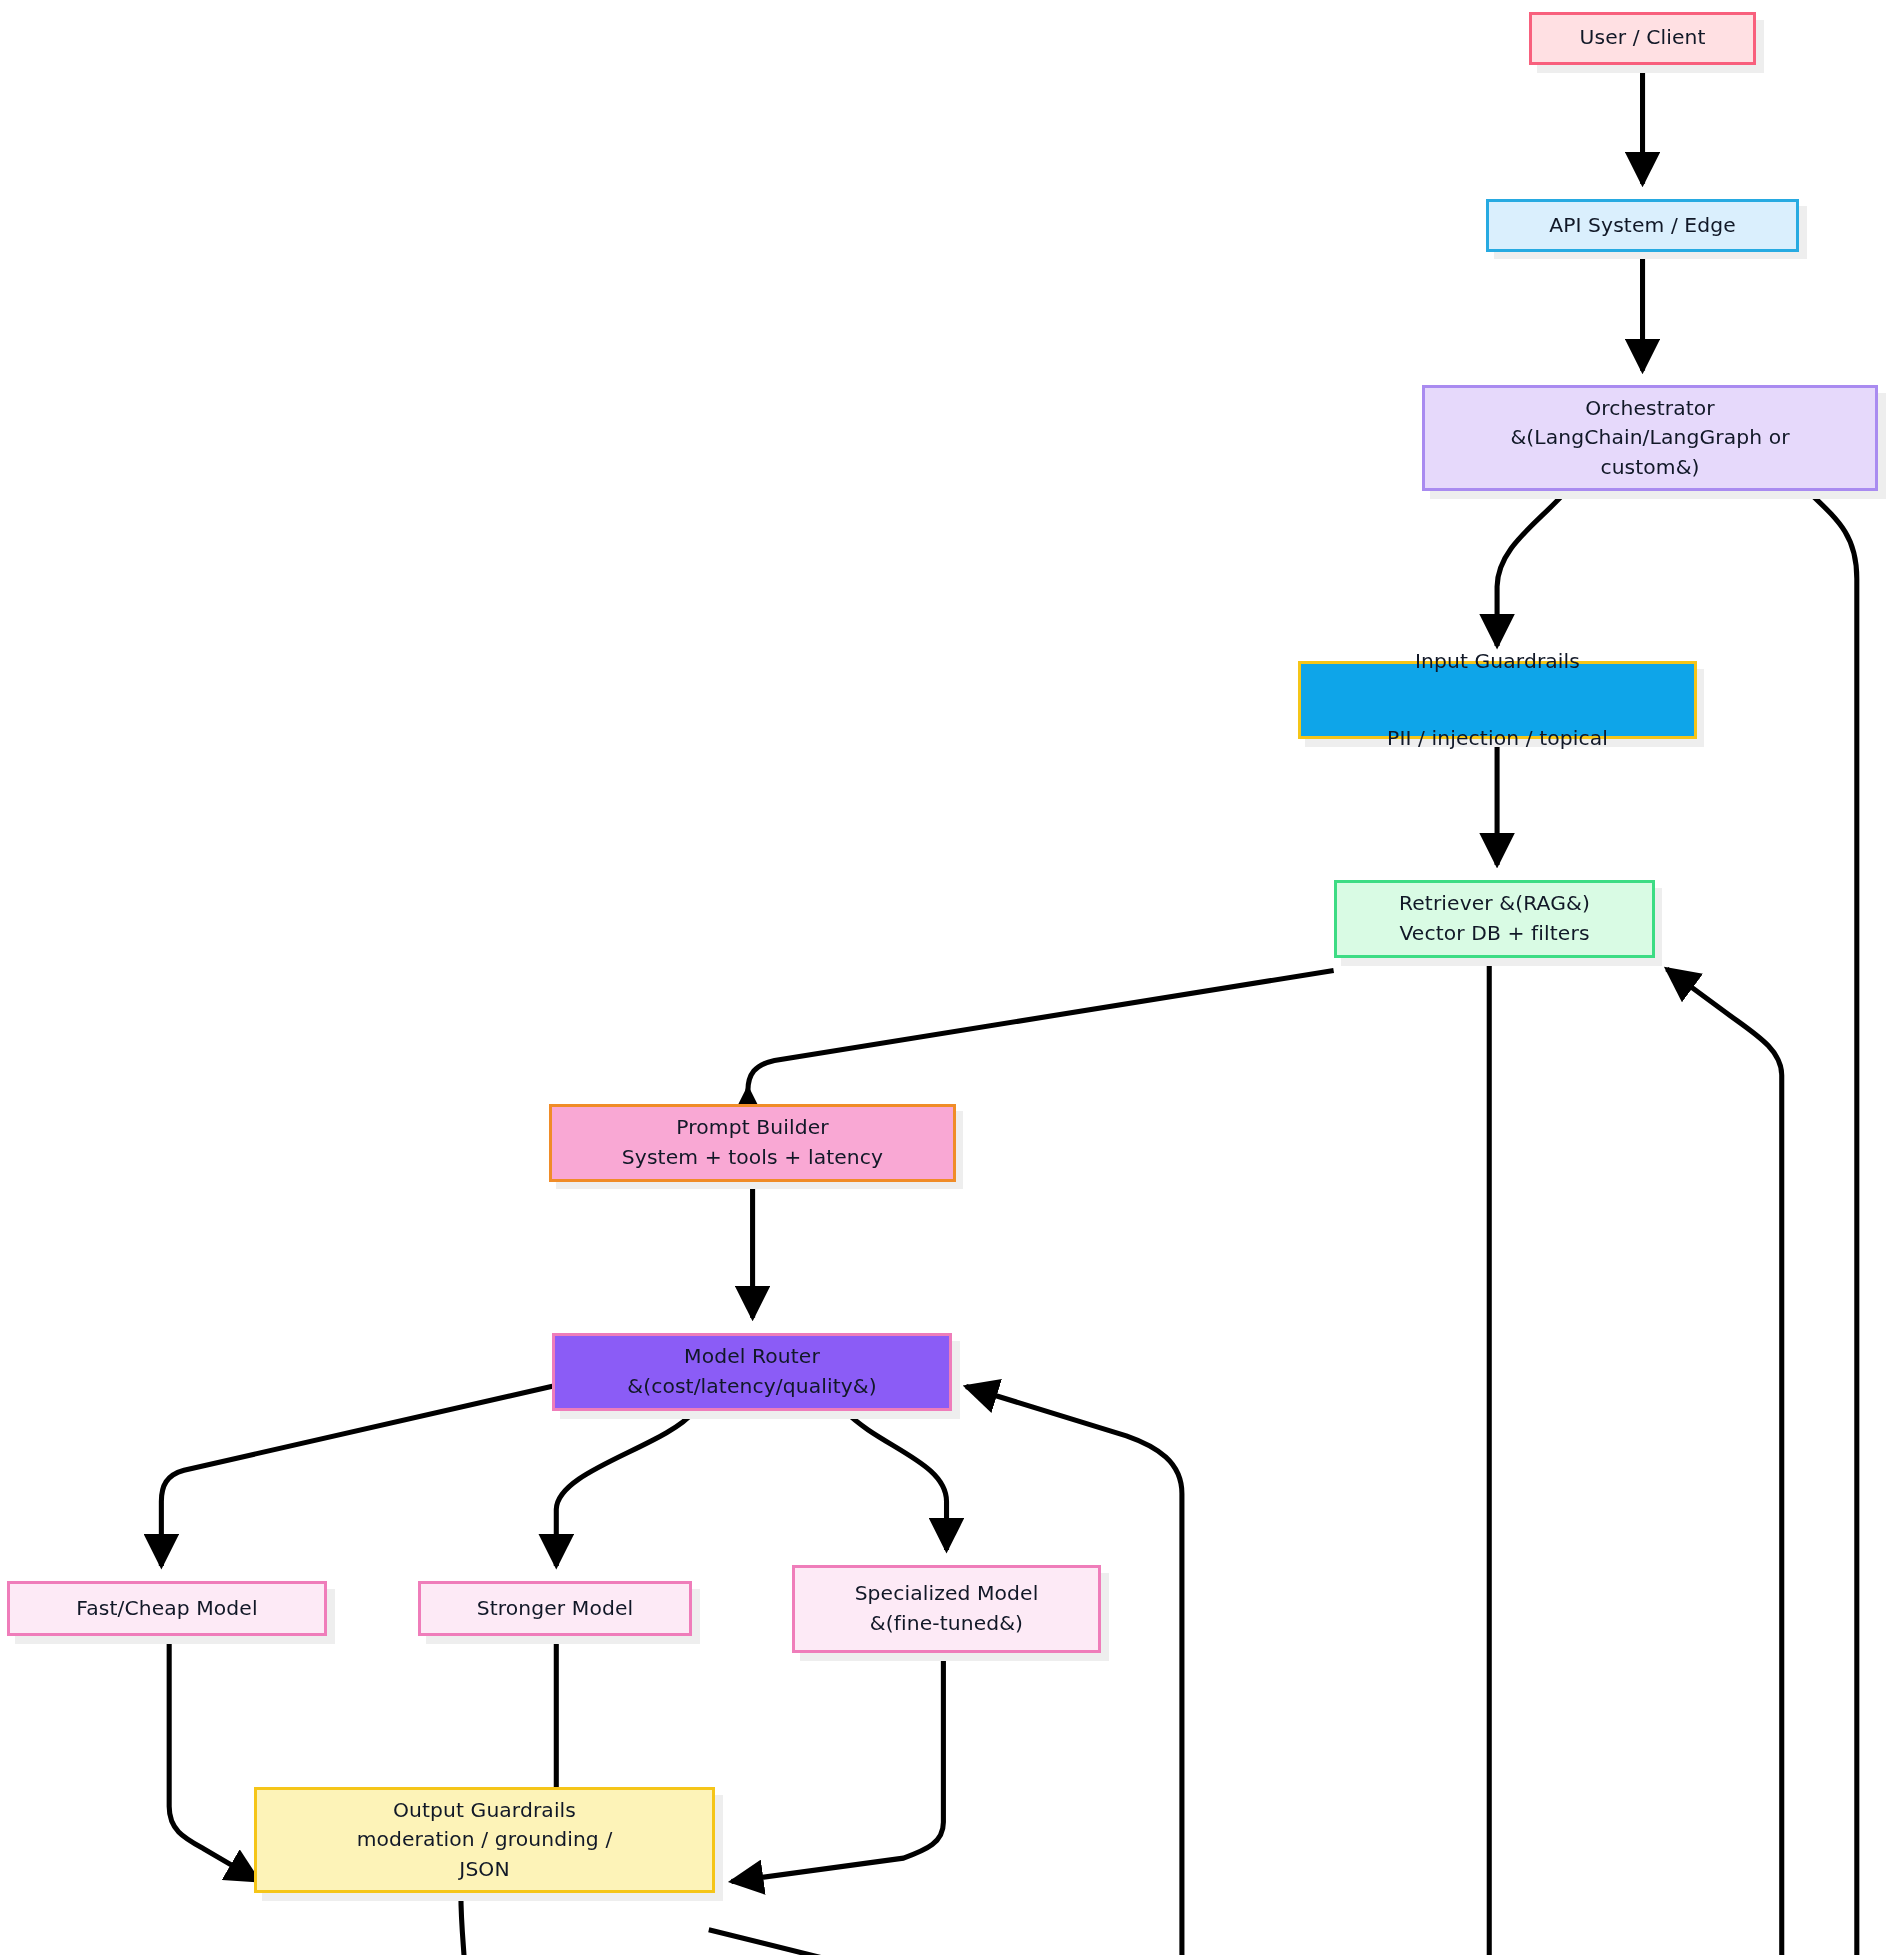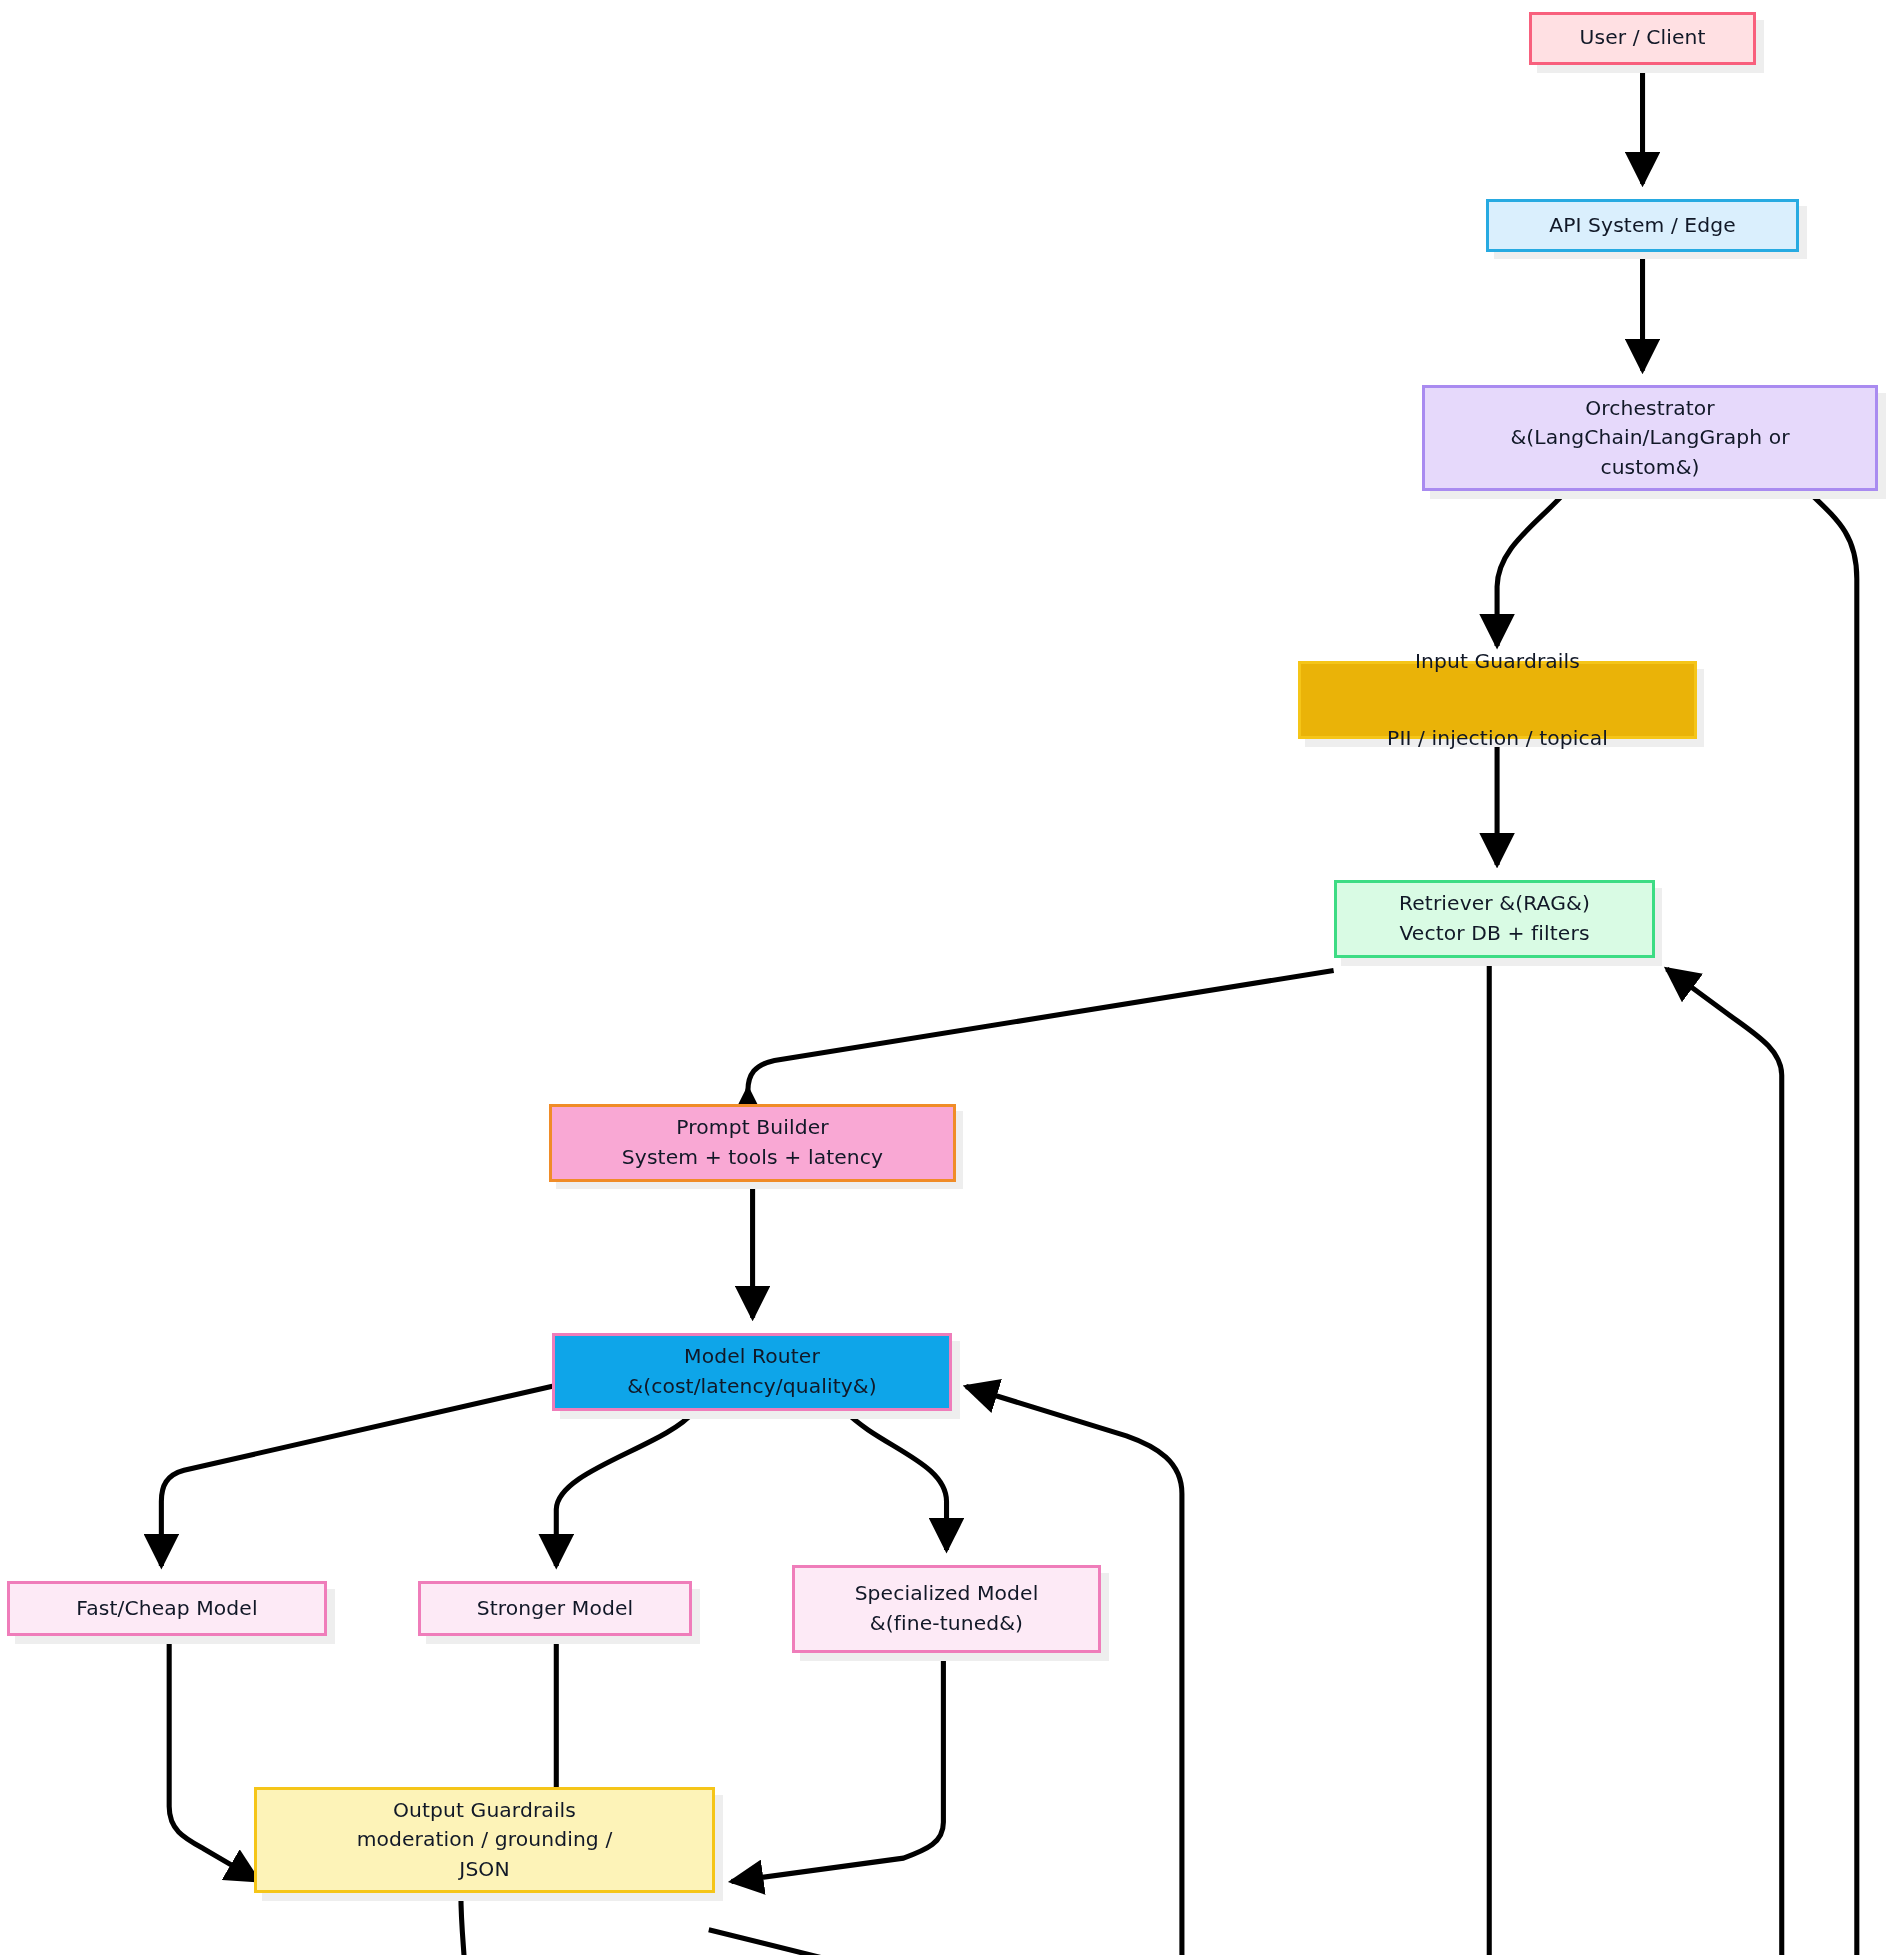--- a/index.html
+++ b/index.html
@@ -126,36 +126,36 @@
   <div class="node" style="left: 1486px; top: 199px; width: 313px; height: 53px; background: rgb(218, 239, 253); border-color: rgb(39, 170, 225);">
     <span class="line">API System / Edge</span>
   </div>
 
   <div class="node" style="left: 1422px; top: 385px; width: 456px; height: 106px; background: rgb(230, 217, 251); border-color: rgb(169, 139, 240);">
     <span class="line">Orchestrator</span>
     <span class="line">&amp;(LangChain/LangGraph or</span>
     <span class="line">custom&amp;)</span>
   </div>
 
-  <div class="node" style="left: 1298px; top: 661px; width: 399px; height: 78px; background: #eab308; border-color: rgb(245, 197, 24); gap: 47px;">
+  <div class="node" style="left: 1298px; top: 661px; width: 399px; height: 78px; background: #0ea5e9; border-color: rgb(245, 197, 24); gap: 47px;">
     <span class="line">Input Guardrails</span>
     <span class="line">PII / injection / topical</span>
   </div>
 
   <div class="node" style="left: 1334px; top: 880px; width: 321px; height: 78px; background: rgb(217, 251, 228); border-color: rgb(61, 220, 132);">
     <span class="line">Retriever &amp;(RAG&amp;)</span>
     <span class="line">Vector DB + filters</span>
   </div>
 
   <div class="node" style="left: 549px; top: 1104px; width: 407px; height: 78px; background: #f9a8d4; border-color: rgb(240, 140, 40);">
     <span class="line">Prompt Builder</span>
     <span class="line">System + tools + latency</span>
   </div>
 
-  <div class="node" style="left: 552px; top: 1333px; width: 400px; height: 78px; background: #0ea5e9; border-color: rgb(239, 125, 186);">
+  <div class="node" style="left: 552px; top: 1333px; width: 400px; height: 78px; background: #8b5cf6; border-color: rgb(239, 125, 186);">
     <span class="line">Model Router</span>
     <span class="line">&amp;(cost/latency/quality&amp;)</span>
   </div>
 
   <div class="node" style="left: 7px; top: 1581px; width: 320px; height: 55px; background: rgb(253, 234, 246); border-color: rgb(239, 125, 186);">
     <span class="line">Fast/Cheap Model</span>
   </div>
 
   <div class="node" style="left: 418px; top: 1581px; width: 274px; height: 55px; background: rgb(253, 234, 246); border-color: rgb(239, 125, 186);">
     <span class="line">Stronger Model</span>

